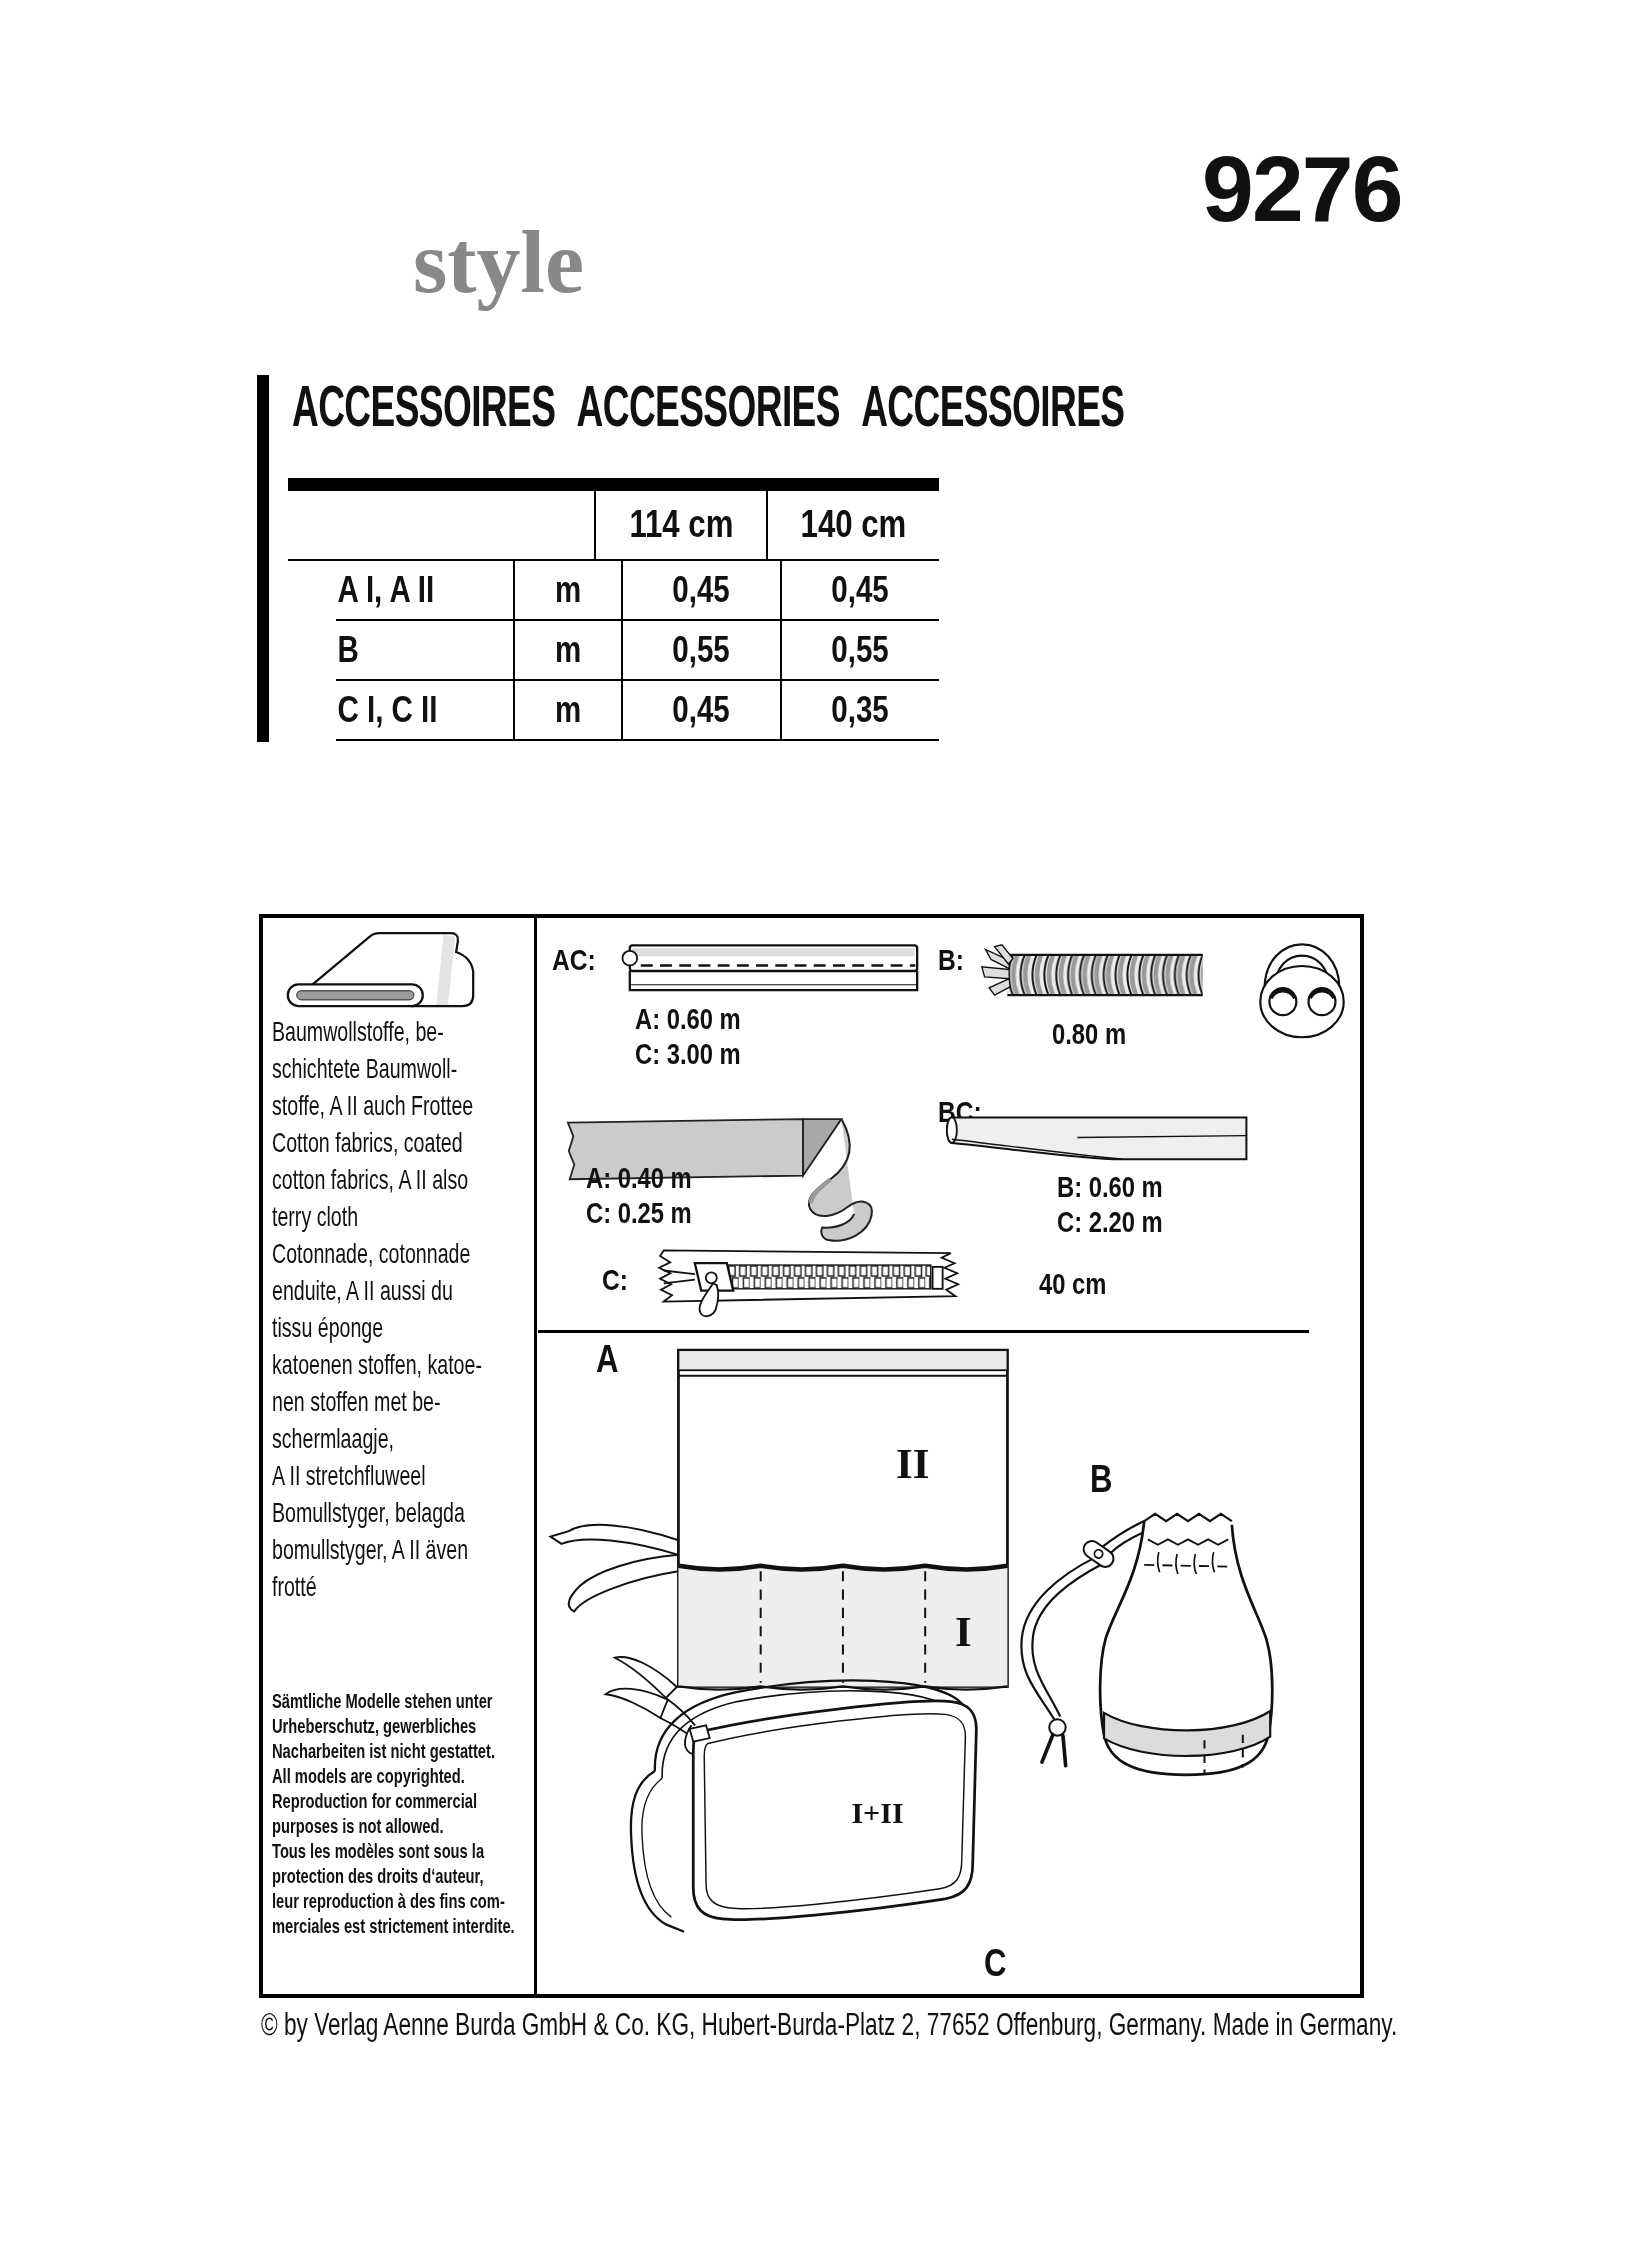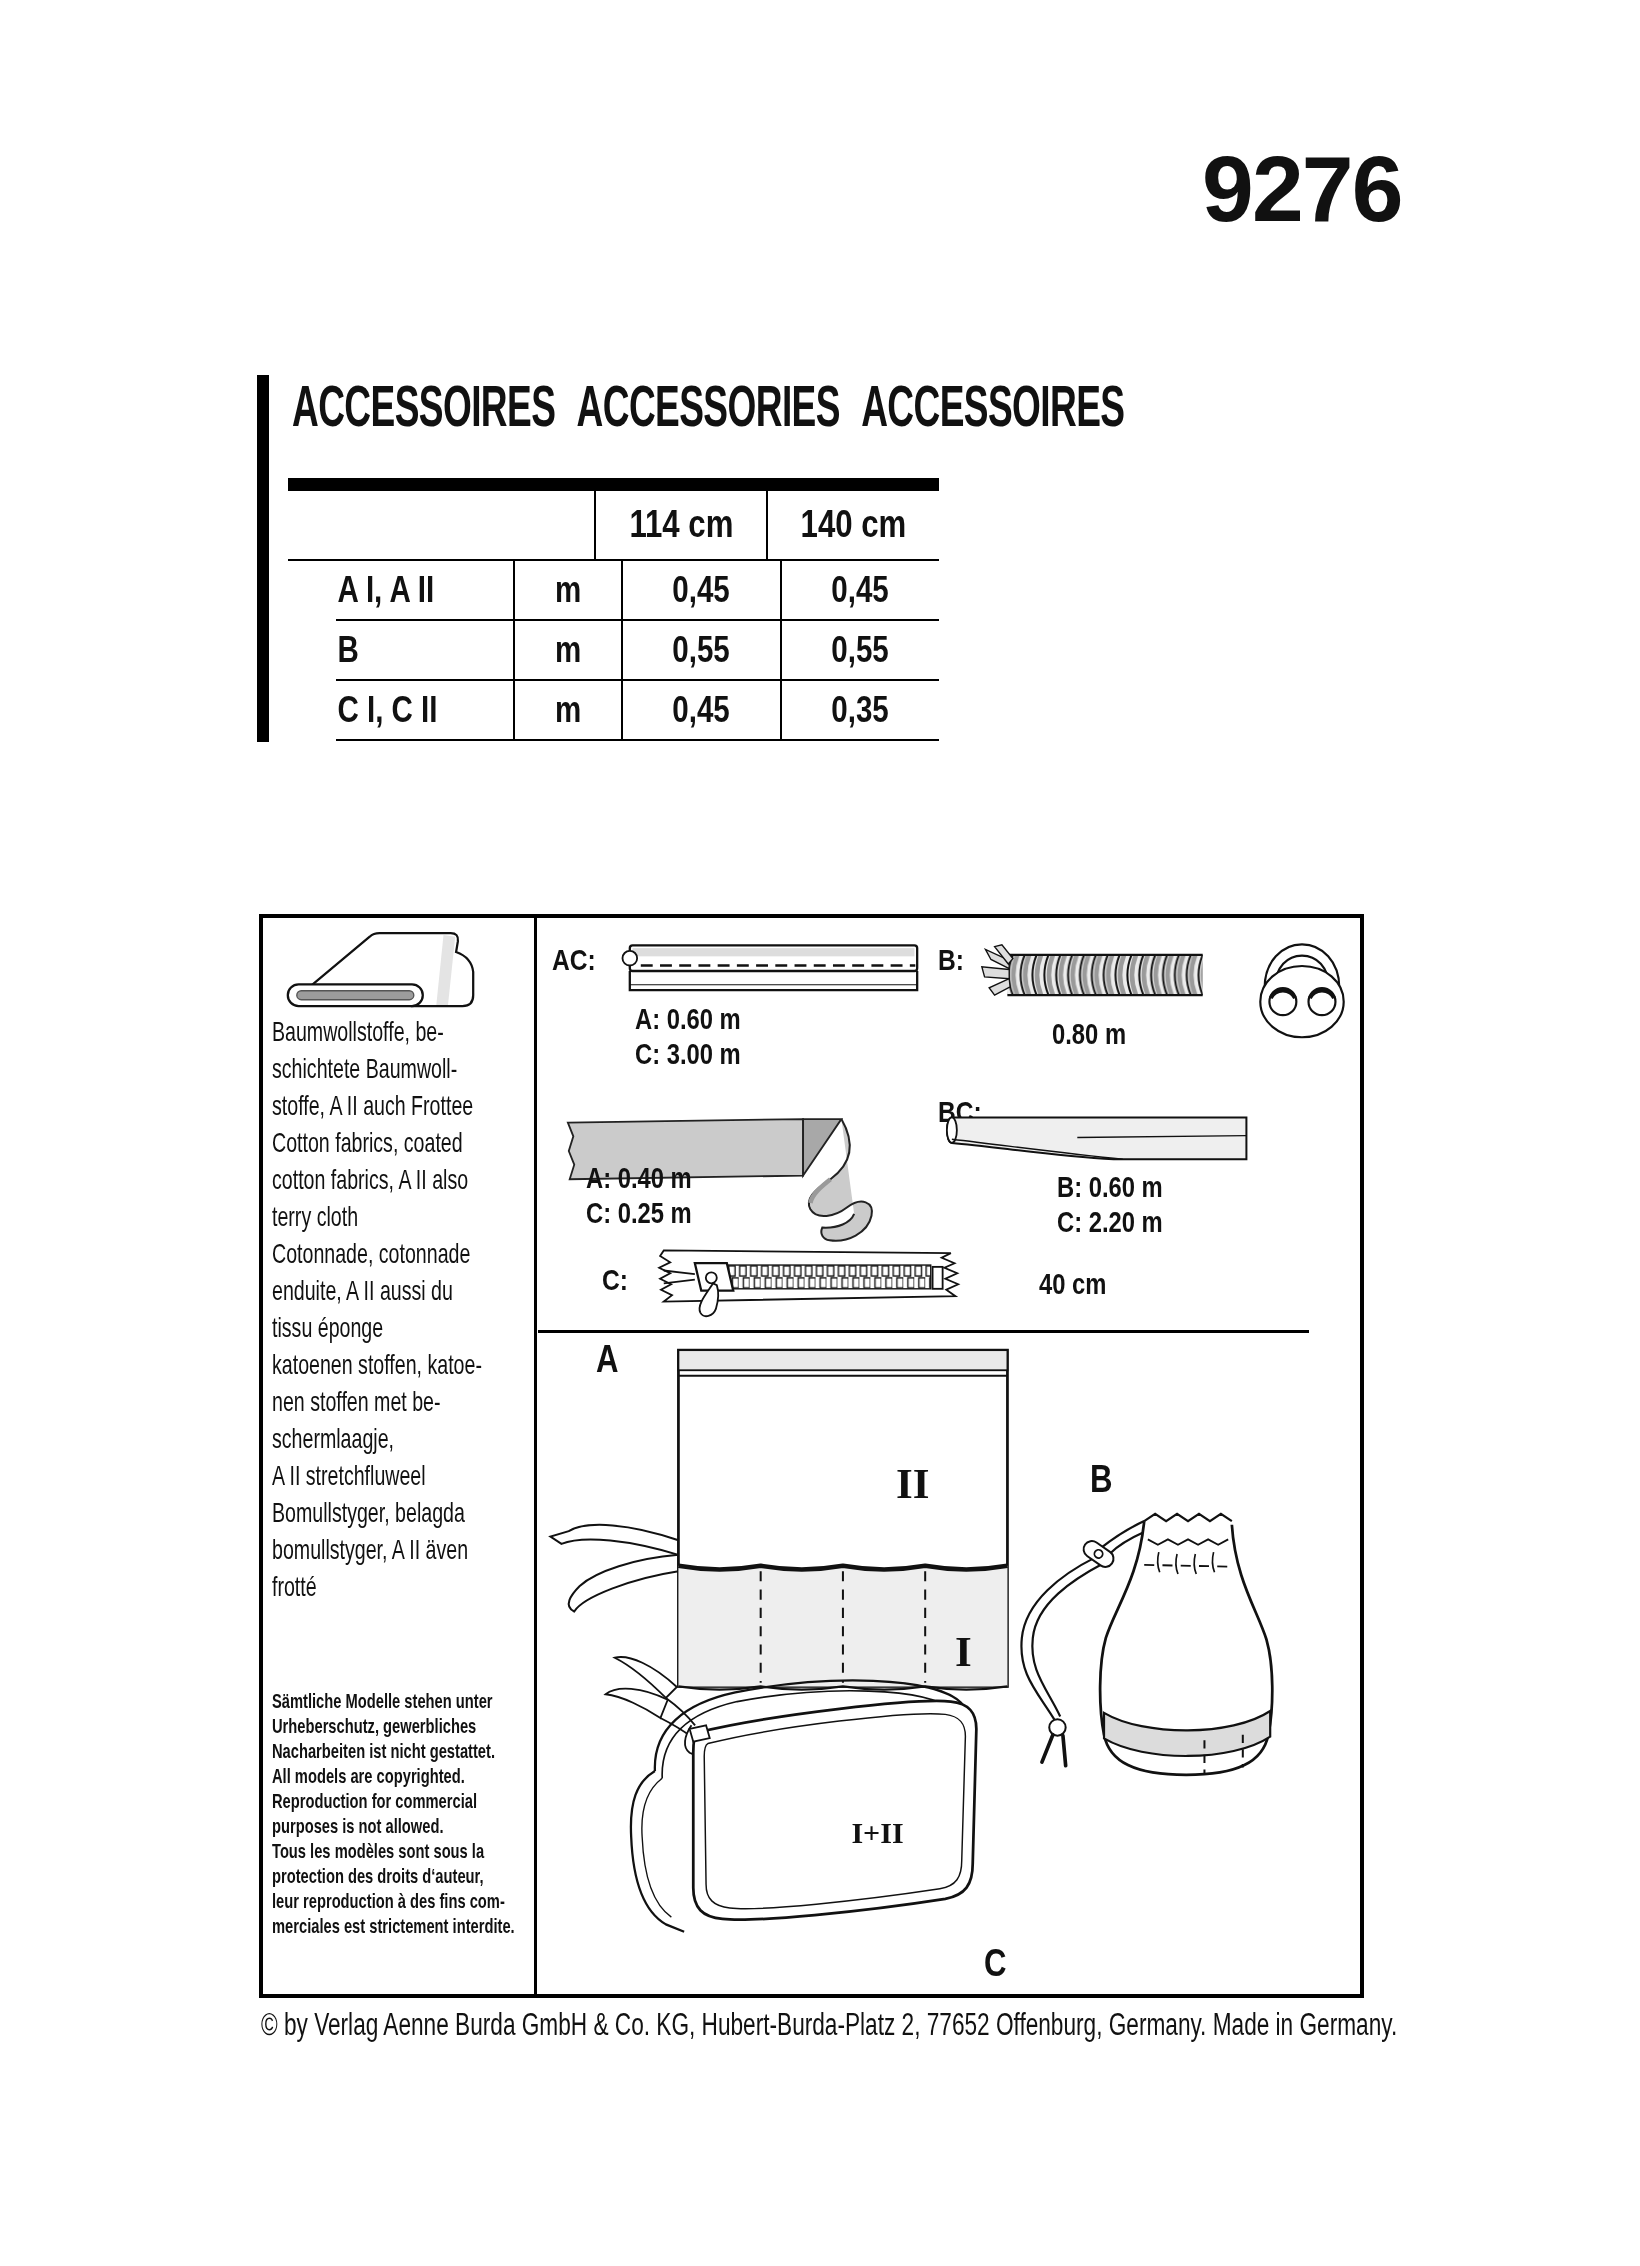--- a/index.html
+++ b/index.html
@@ -57,31 +57,32 @@
   .n-en{margin-top:33px;}
   .n-fr{margin-top:25px;}
 
   .right-area{position:absolute;left:275px;top:0;width:771px;height:100%;}
   .notions{position:absolute;left:0;top:0;width:100%;height:412px;border-bottom:3.7px solid #000;box-sizing:content-box;}
   .views{position:absolute;left:0;top:416px;width:100%;height:659px;}
 
   .nlab{font-size:30px;font-weight:bold;line-height:1;white-space:nowrap;}
   .nlen{font-size:29px;font-weight:bold;line-height:35px;white-space:pre-line;}
   .viewletter{font-size:38px;font-weight:bold;line-height:1;}
-  .numeral{font-family:"Liberation Serif",serif;font-weight:bold;line-height:1;margin-top:20px;}
+  .numeral{font-family:"Liberation Serif",serif;font-weight:bold;line-height:1;}
 
   .footer{position:absolute;left:261px;top:2007px;font-size:31px;white-space:nowrap;
           transform:scaleX(0.73);transform-origin:0 0;}
   svg{display:block;}
 </style>
 </head>
 <body>
 
 <div class="sheet">
 
+  <div class="logo-style">style</div>
   <div class="pattern-number">9276</div>
 
   <div class="acc-bar"></div>
   <div class="acc-title">ACCESSOIRES ACCESSORIES ACCESSOIRES</div>
 
   <div class="ftable">
     <div class="t-topbar"></div>
     <div class="t-row t-head">
       <div class="c1"></div>
       <div class="c2"></div>

